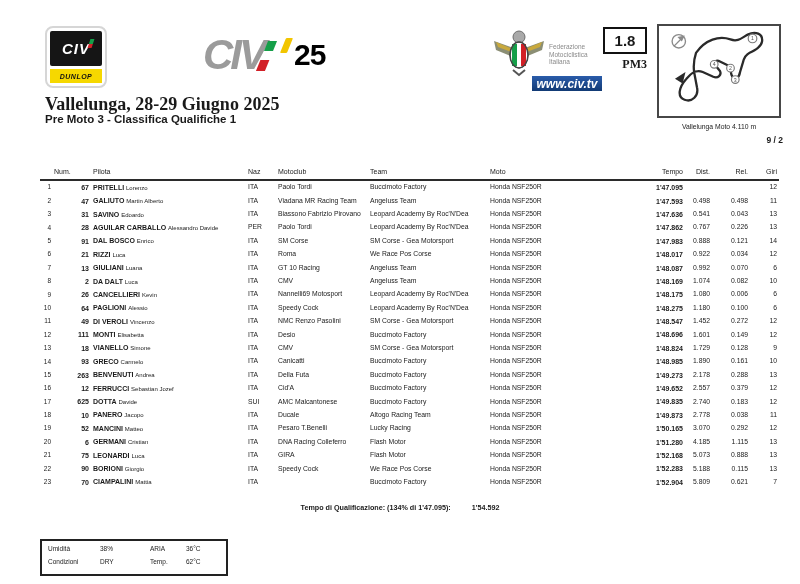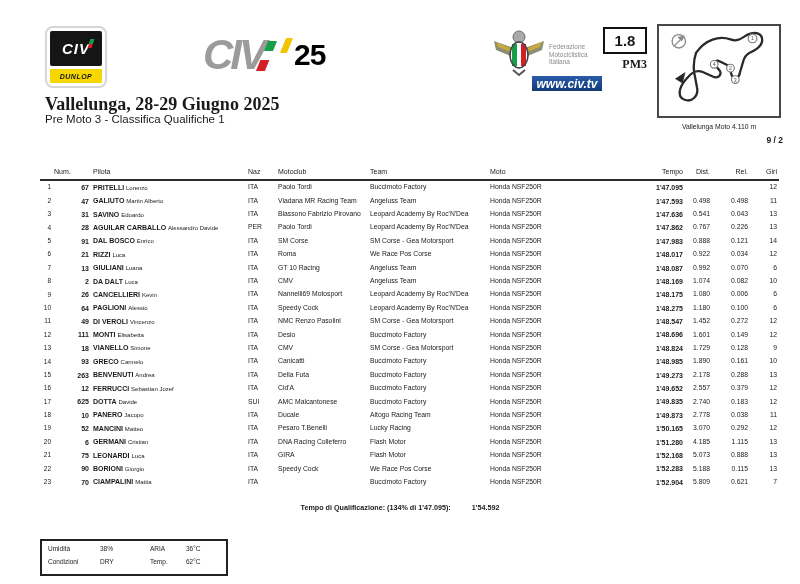--- a/index.html
+++ b/index.html
@@ -41,21 +41,21 @@
   .code-box span{font-weight:bold;font-size:15px;}
   .code-class{left:603px;top:57px;width:44px;text-align:right;font-weight:bold;font-size:12px;font-family:Liberation Serif, serif;}
 
   
   .track{left:657px;top:24px;width:124px;height:94px;border:2px solid #474747;box-sizing:border-box;background:#fff;}
   .track-caption{left:650px;top:123px;width:138px;text-align:center;font-size:6.8px;color:#222;}
   .page-num{left:700px;top:135px;width:83px;text-align:right;font-weight:bold;font-size:8.5px;}
 
   
   .title{left:45px;top:94px;font-size:18px;font-weight:bold;font-family:Liberation Serif, serif;}
-  .subtitle{left:45px;top:113px;font-size:11.5px;font-weight:normal;}
+  .subtitle{left:45px;top:113px;font-size:11.5px;font-weight:bold;}
 
   
   .results{left:40px;top:156px;width:739px;}
   table{border-collapse:collapse;table-layout:fixed;width:739px;}
   th{font-weight:normal;font-size:7px;text-align:left;padding:0;height:19px;vertical-align:bottom;padding-bottom:4px;}
   thead tr{border-bottom:2px solid #2b2b2b;}
   td{padding:0;height:13.4px;font-size:6.8px;line-height:1;vertical-align:middle;white-space:nowrap;overflow:hidden;}
   .al{text-align:left;} .ar{text-align:right;padding-right:2px;}
   th.ar{padding-right:2px;}
   .c-pos{font-size:6.5px;text-align:right;padding-right:3px;color:#222;}

